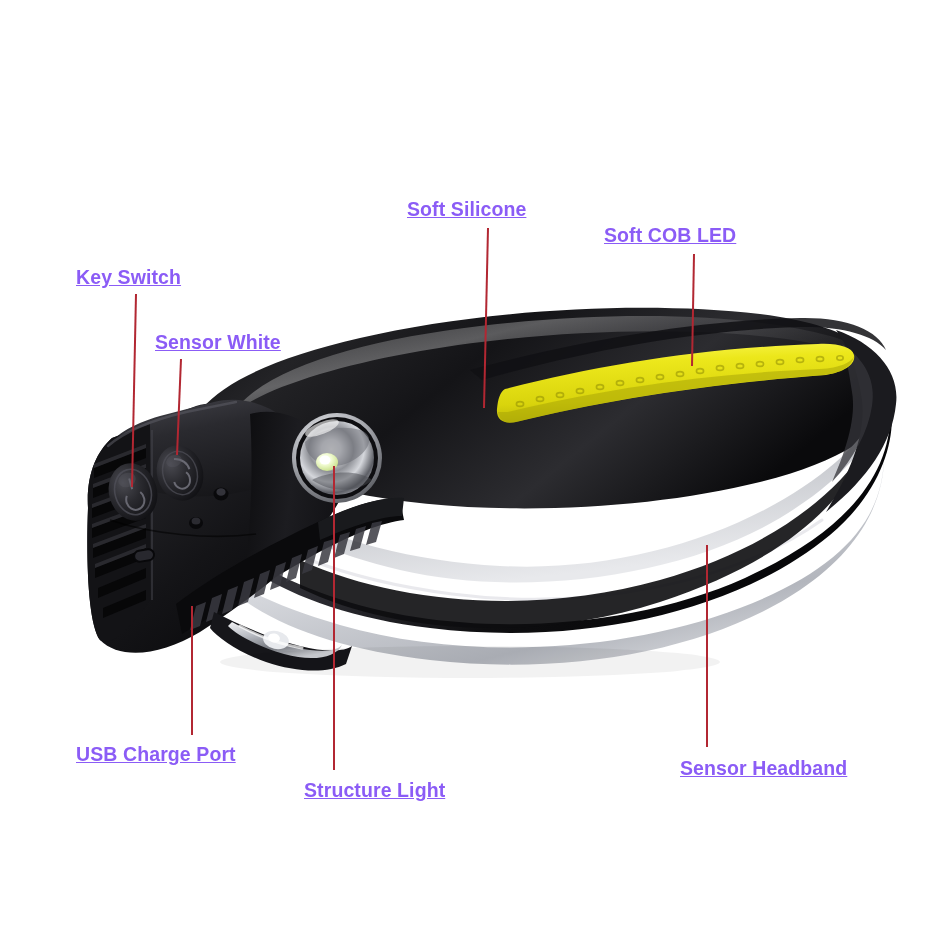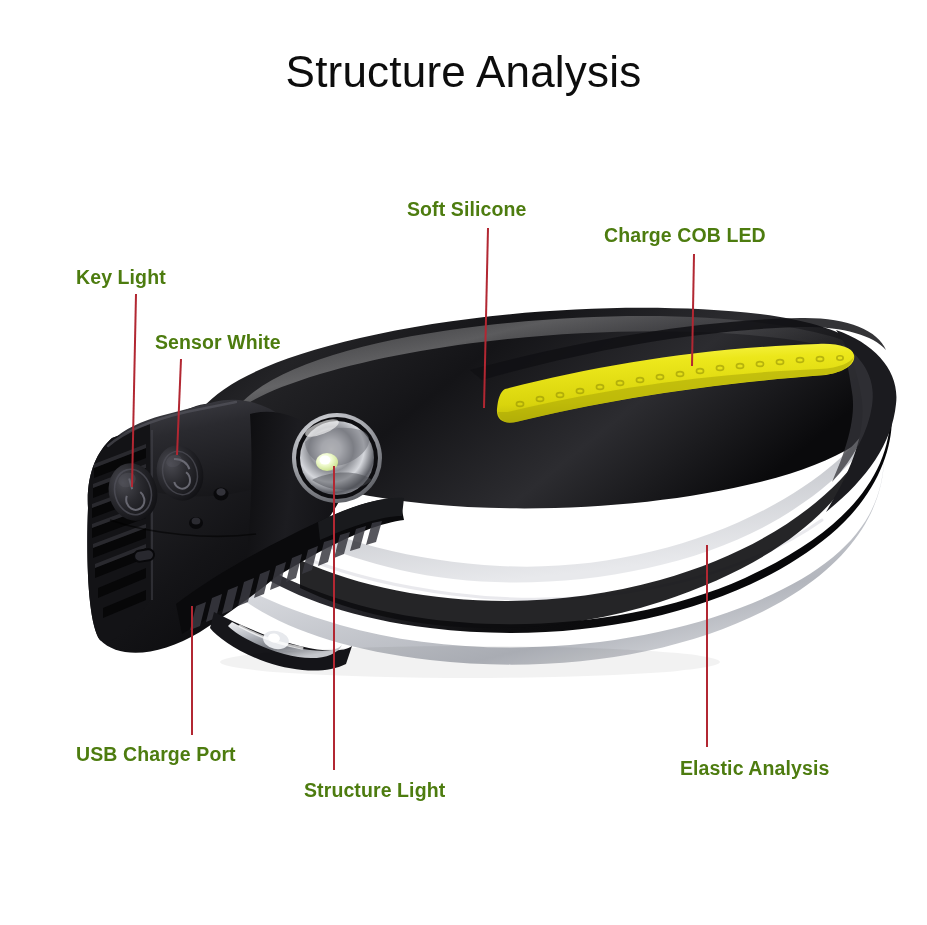--- a/index.html
+++ b/index.html
@@ -31,24 +31,25 @@
     color: #0d0d0d;
     letter-spacing: 0.2px;
     line-height: 1.1;
     white-space: nowrap;
   }
   .callout-label {
     position: absolute;
     font-family: "Liberation Sans", sans-serif;
     font-size: 19.5px;
     font-weight: bold;
-    color: #4d7c0f;
+    color: #8b5cf6;
     white-space: nowrap;
     line-height: 1;
     letter-spacing: 0.1px;
+    text-decoration: underline;
   }
   #product-layer {
     position: absolute;
     left: 0;
     top: 0;
     width: 927px;
     height: 925px;
   }
   #leader-layer {
     position: absolute;
@@ -57,21 +58,20 @@
     width: 927px;
     height: 925px;
     pointer-events: none;
   }
 </style>
 </head>
 <body>
 
 <div id="stage">
 
-  <div id="page-title">Structure Analysis</div>
 
   <svg id="product-layer" viewBox="0 0 927 925">
     <defs>
 
       <linearGradient id="bandTop" x1="0" y1="0" x2="1" y2="0.35">
         <stop offset="0" stop-color="#0c0c0e"></stop>
         <stop offset="0.22" stop-color="#232326"></stop>
         <stop offset="0.45" stop-color="#141417"></stop>
         <stop offset="0.72" stop-color="#2c2c30"></stop>
         <stop offset="1" stop-color="#0a0a0c"></stop>
@@ -393,27 +393,27 @@
       <line x1="136" y1="294" x2="132" y2="487"></line>
       <line x1="181" y1="359" x2="177" y2="455"></line>
       <line x1="488" y1="228" x2="484" y2="408"></line>
       <line x1="694" y1="254" x2="692" y2="366"></line>
       <line x1="192" y1="606" x2="192" y2="735"></line>
       <line x1="334" y1="466" x2="334" y2="770"></line>
       <line x1="707" y1="545" x2="707" y2="747"></line>
     </g>
   </svg>
 
-  <div class="callout-label" style="left:76px;  top:268px;">Key Light</div>
+  <div class="callout-label" style="left:76px;  top:268px;">Key Switch</div>
 
   <div class="callout-label" style="left:155px; top:333px;">Sensor White</div>
 
   <div class="callout-label" style="left:407px; top:200px;">Soft Silicone</div>
 
-  <div class="callout-label" style="left:604px; top:226px;">Charge COB LED</div>
+  <div class="callout-label" style="left:604px; top:226px;">Soft COB LED</div>
 
   <div class="callout-label" style="left:76px;  top:709px;margin-top:36px;">USB Charge Port</div>
 
   <div class="callout-label" style="left:304px; top:781px;">Structure Light</div>
 
-  <div class="callout-label" style="left:680px; top:759px;">Elastic Analysis</div>
+  <div class="callout-label" style="left:680px; top:759px;">Sensor Headband</div>
 
 </div>
 
 </body></html>

